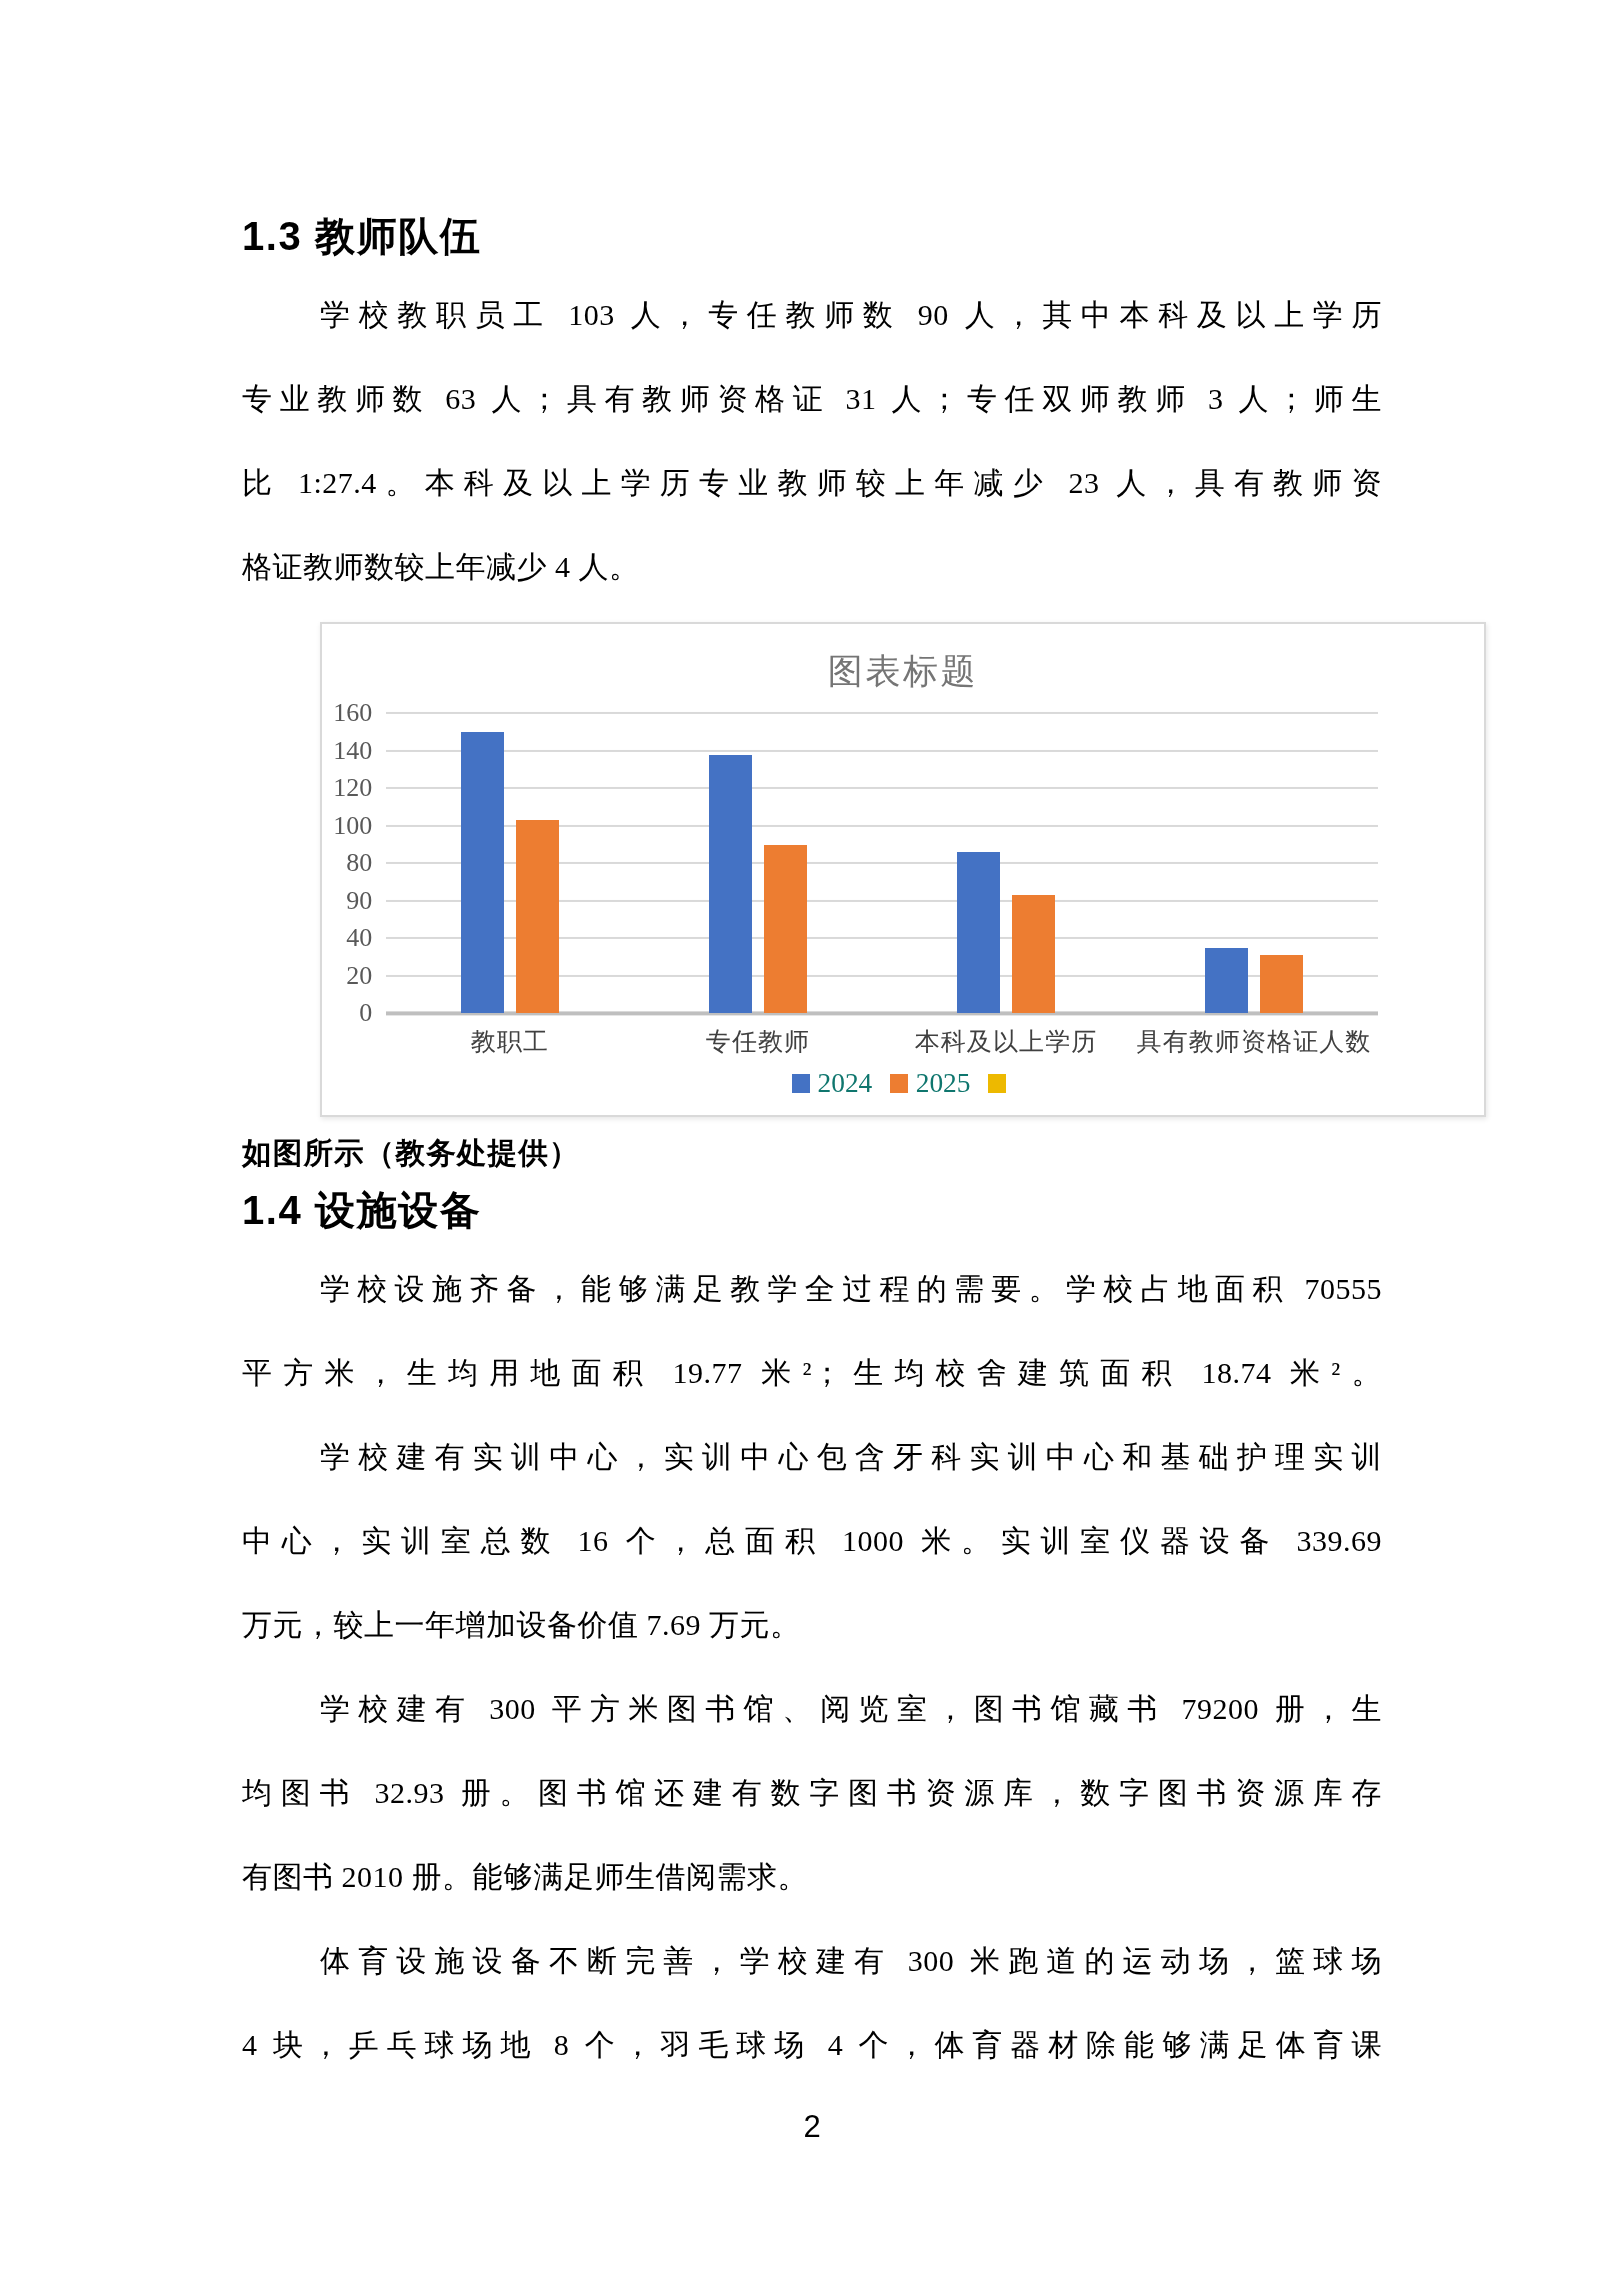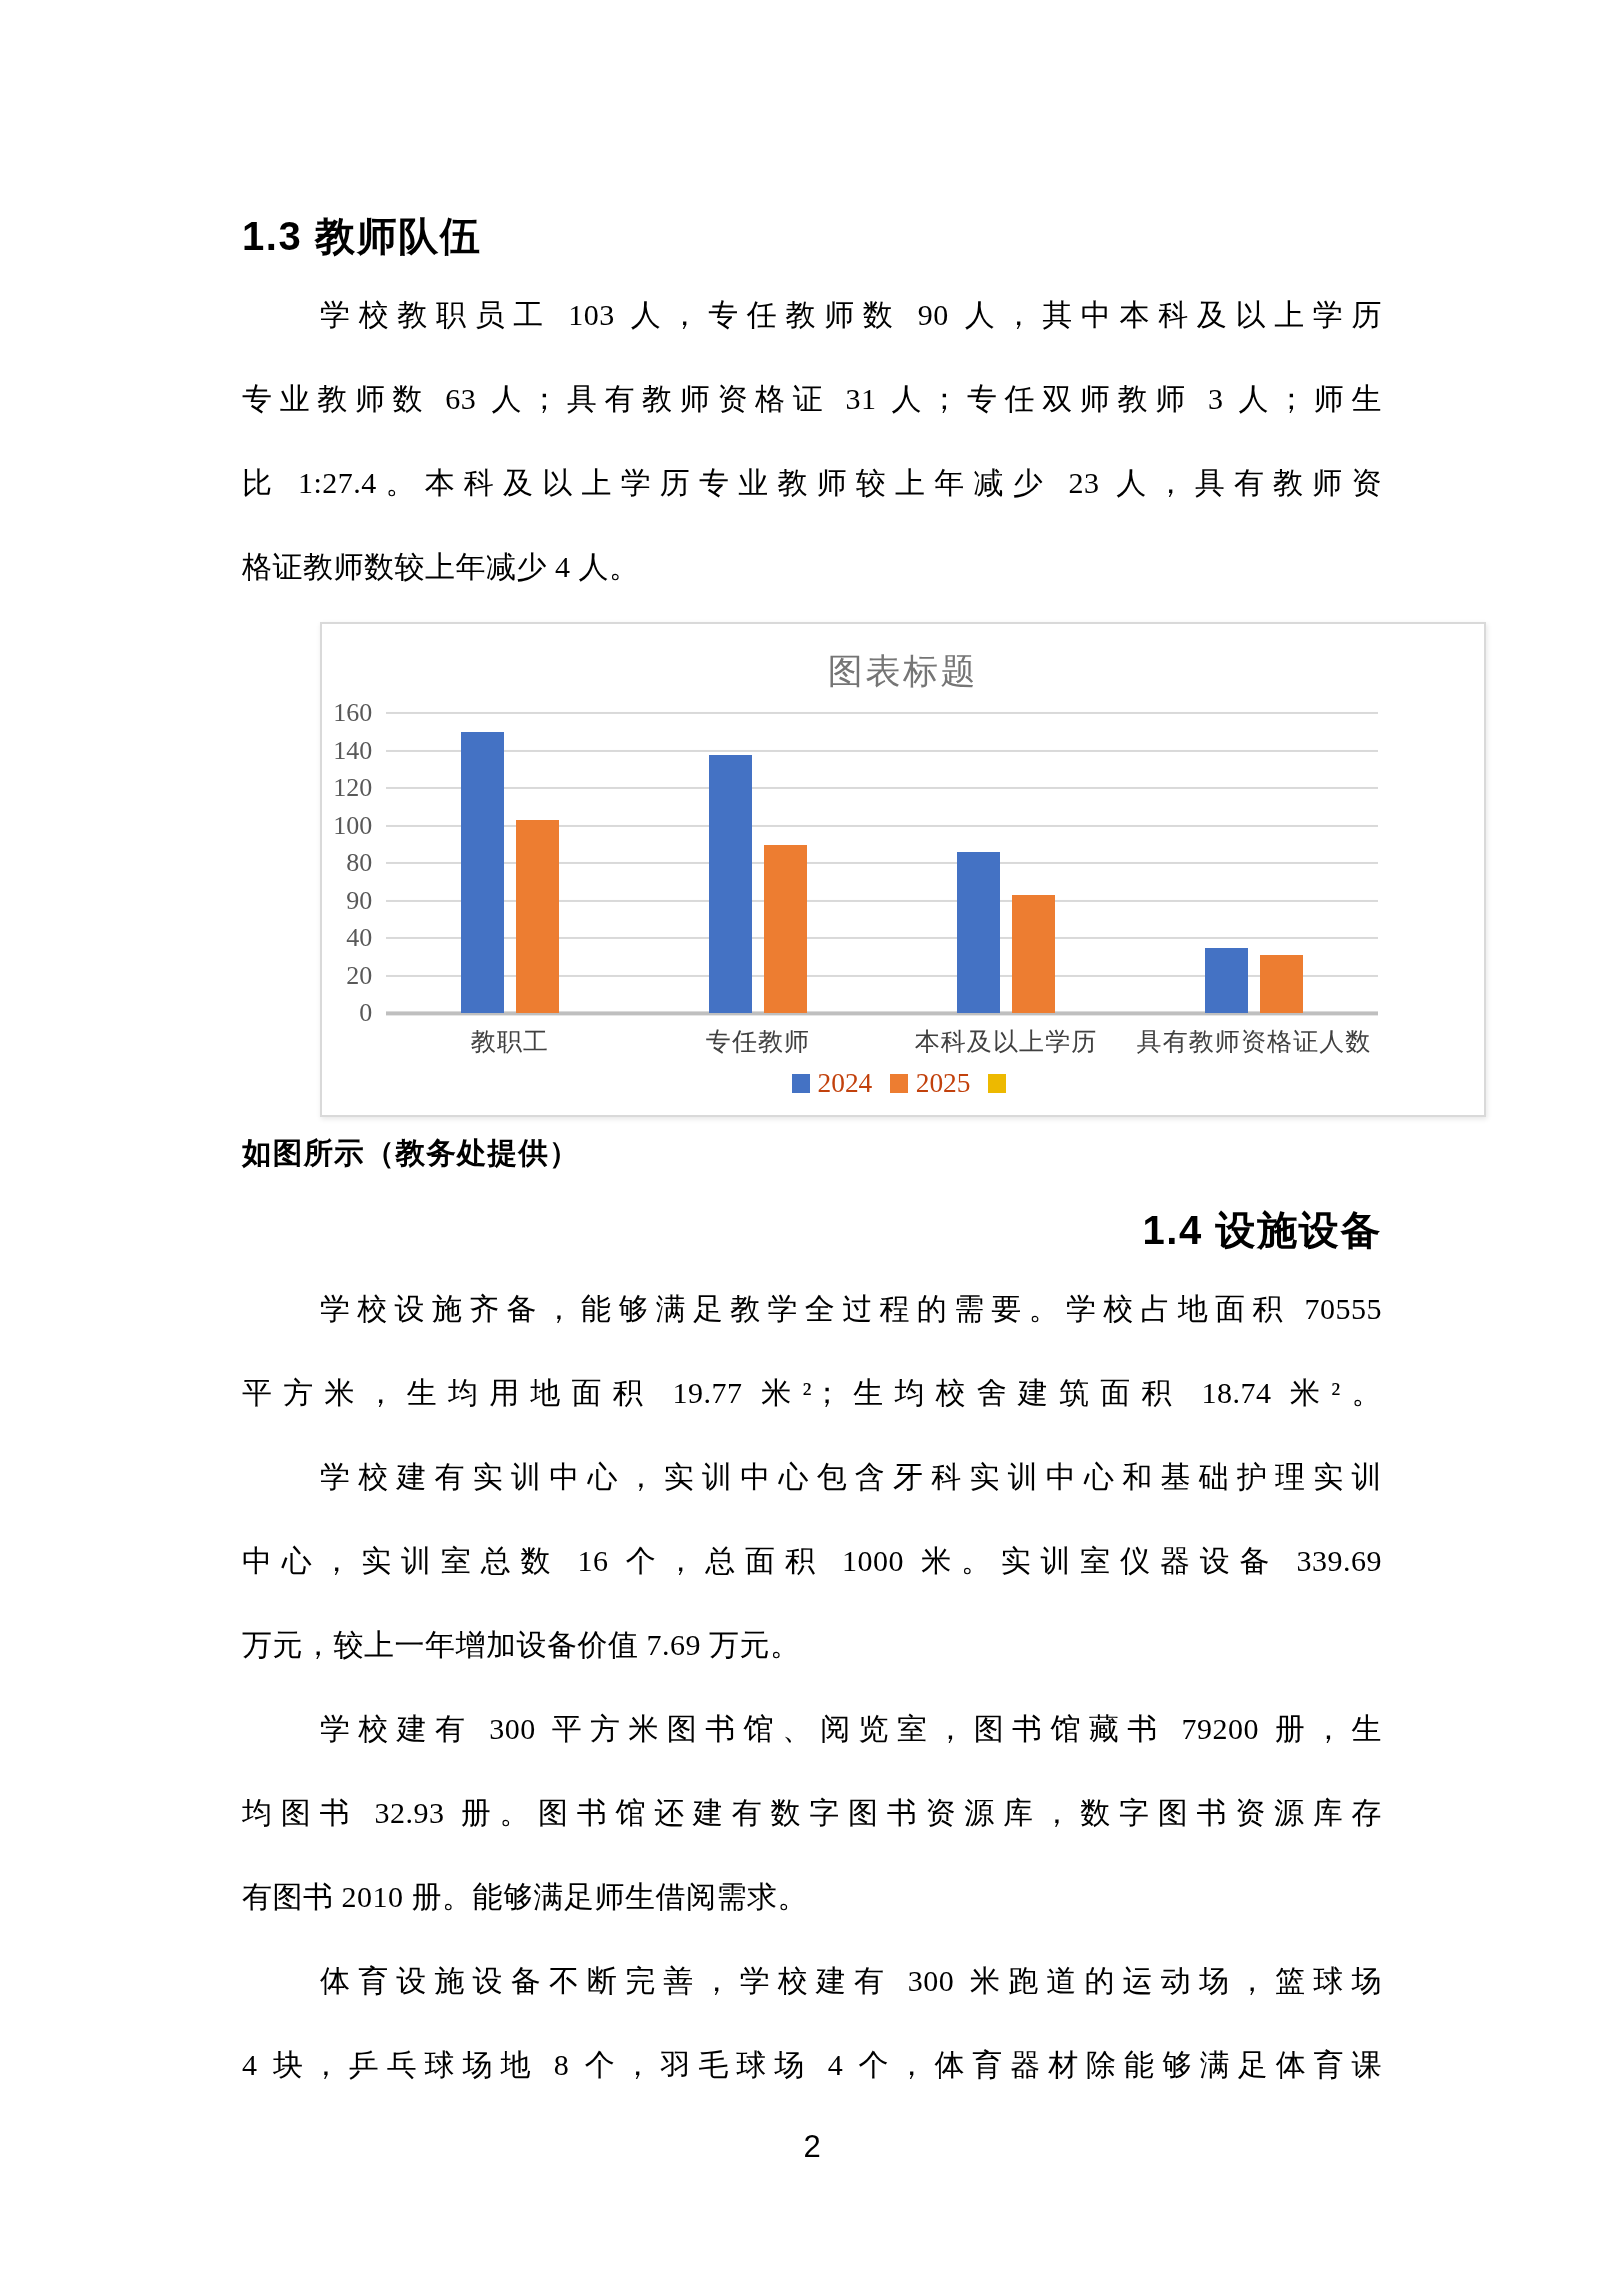--- a/index.html
+++ b/index.html
@@ -8,21 +8,21 @@
     font-family:"Liberation Serif","DejaVu Serif",serif;color:#000;
     position:relative;overflow:hidden;
   }
   .content{padding:0 241px 0 242px;}
   .h{
     font-family:"Liberation Sans","DejaVu Sans",sans-serif;
     font-weight:700;font-size:40px;line-height:1.15;
     letter-spacing:1.6px;margin:0;
   }
   .h1-first{margin-top:213px;}
-  .h1-second{margin-top:36px;text-align:right;}
+  .h1-second{margin-top:16px;}
   .para{margin-top:13.7px;}
   .ln{
     font-size:30px;line-height:84px;height:84px;
     text-align:justify;text-align-last:justify;
     letter-spacing:0.5px;
   }
   .ln.ind{text-indent:78px;}
   .ln.end{text-align-last:left;}
   
   .chart-wrap{
@@ -46,21 +46,21 @@
   .bar-group{flex:1;display:flex;align-items:flex-end;justify-content:center;gap:11.6px;}
   .bar{width:43px;}
   .cats{
     position:absolute;left:64px;width:992px;top:401px;
     display:flex;
   }
   .cat-label{flex:1;text-align:center;font-size:25px;color:#404040;letter-spacing:1.1px;}
   .legend{
     position:absolute;left:0;right:0;top:444px;
     display:flex;justify-content:center;align-items:center;gap:18px;
-    font-size:27.4px;color:#c2410c;
+    font-size:27.4px;color:#0f766e;
   }
   .legend-item{display:flex;align-items:center;gap:7.4px;}
   .swatch{width:18px;height:19px;display:inline-block;}
   
   .caption{
     font-family:"Liberation Sans","DejaVu Sans",sans-serif;
     font-weight:700;font-size:29.6px;line-height:37px;
     text-align:left;margin-top:17px;letter-spacing:1.1px;
   }
   .pageno{

